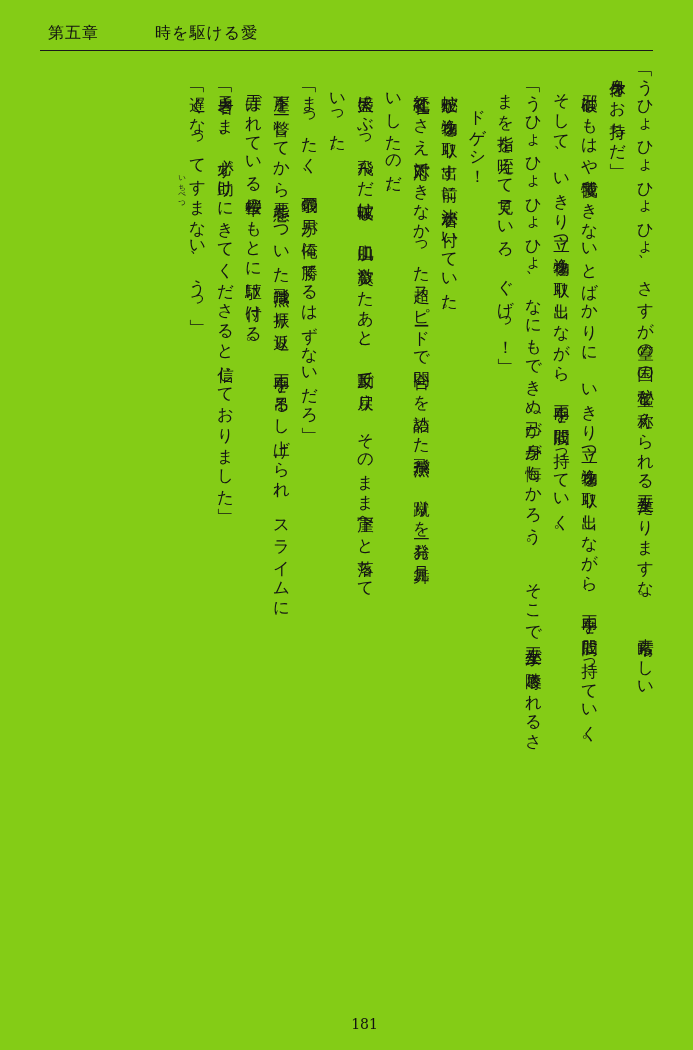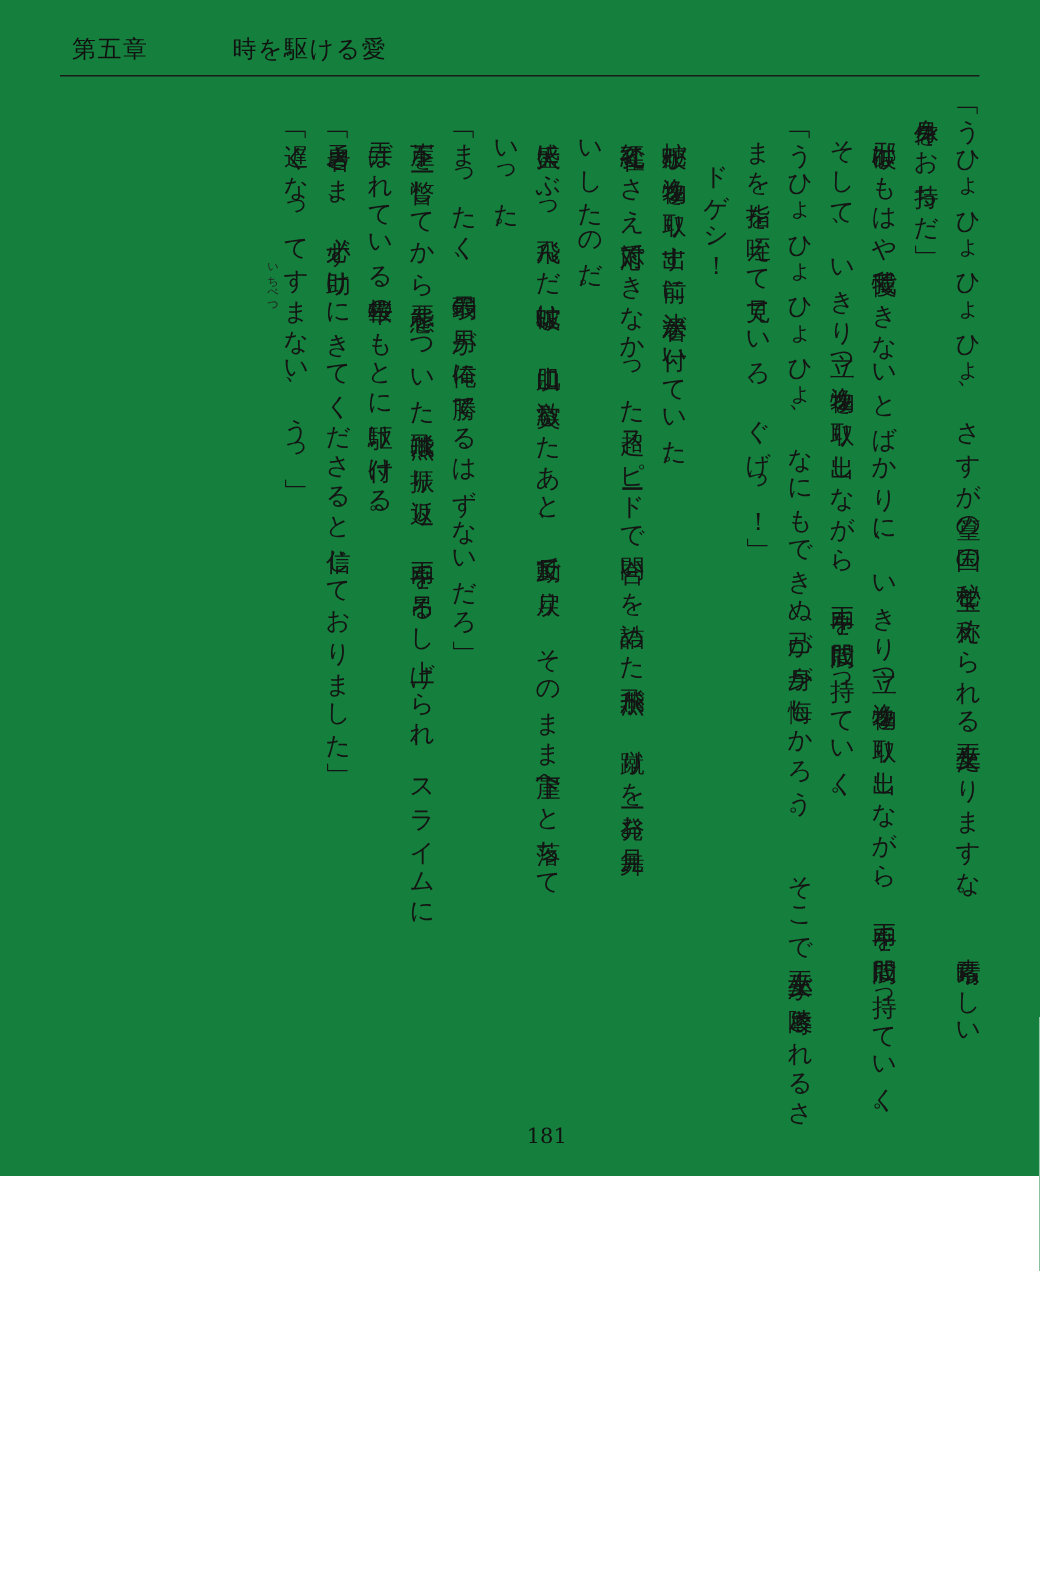--- a/index.html
+++ b/index.html
@@ -3,22 +3,22 @@
 <meta charset="utf-8">
 <style>
   html, body {
     margin: 0;
     padding: 0;
     background: #ffffff;
   }
   #page {
     position: relative;
     width: 693px;
-    height: 784px;
-    background: #15803d;
+    height: 1050px;
+    background: #84cc16;
     font-family: "DejaVu Serif", "Liberation Serif", serif;
     color: #1a1a1a;
     overflow: hidden;
     box-sizing: border-box;
   }
 
   
   #header {
     position: absolute;
     top: 18px;

